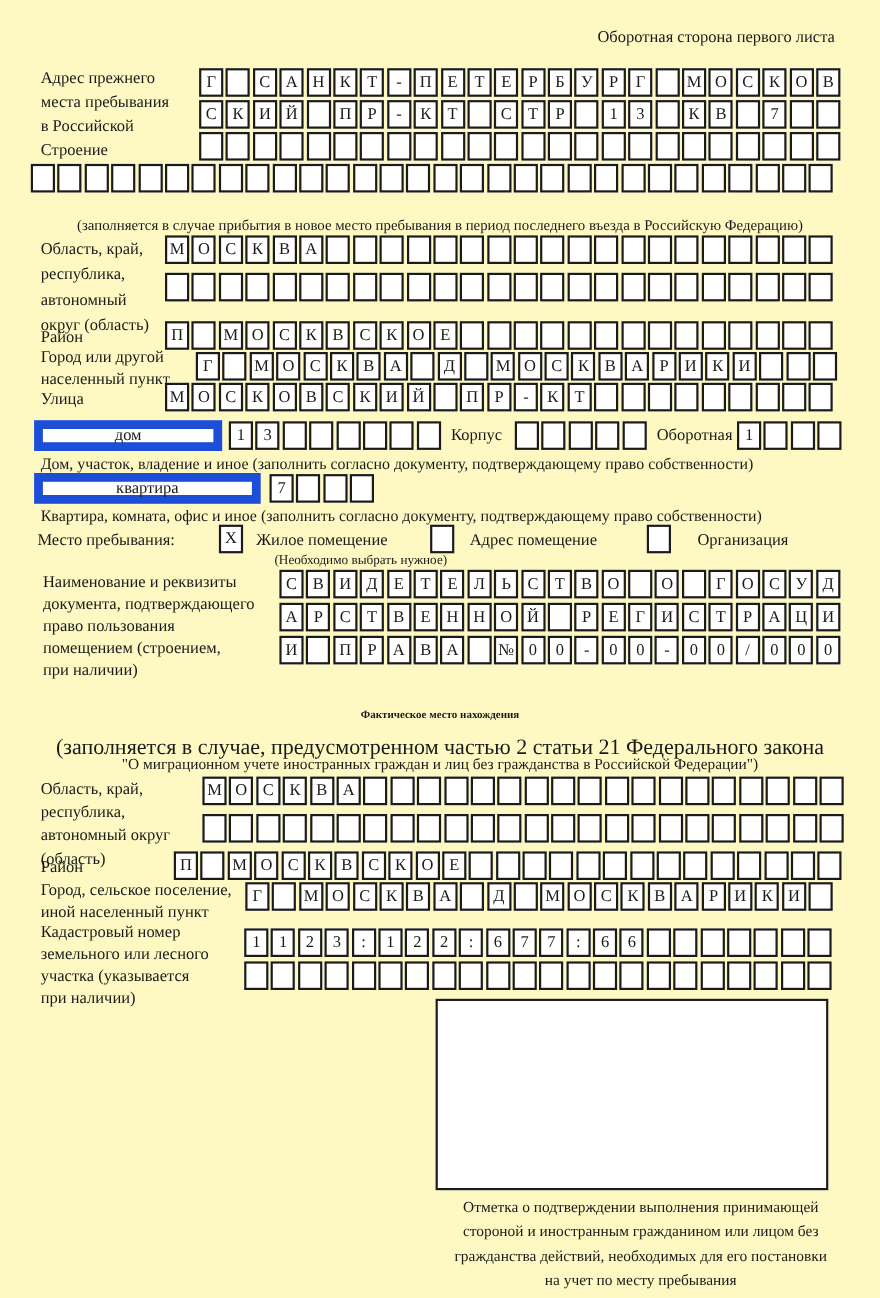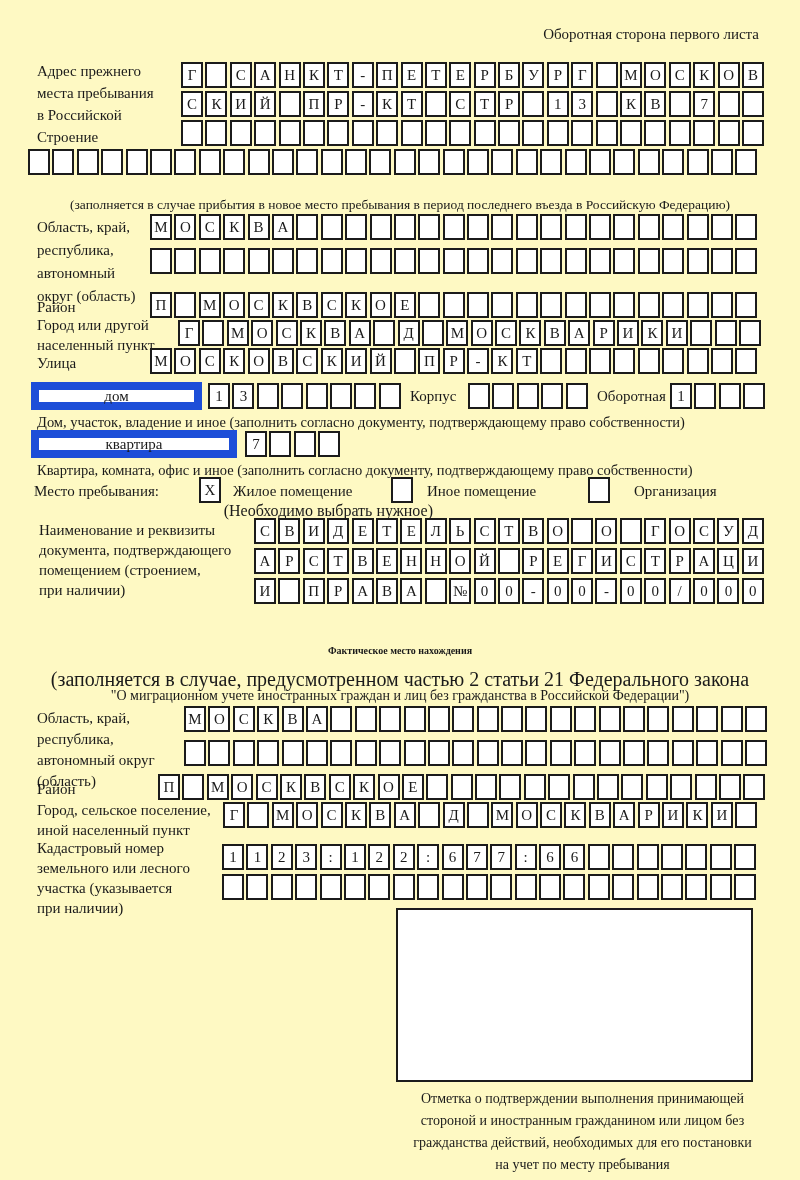--- a/index.html
+++ b/index.html
@@ -330,28 +330,29 @@
       <span class="cbox"></span>
       <span class="cbox"></span>
       <span class="cbox"></span>
     </div>
   <div class="abs fieldnote" style="left:37px;top:462px;">Квартира, комната, офис и иное (заполнить согласно документу, подтверждающему право собственности)</div>
 
   <div class="abs lbl" style="left:34px;top:480px;">Место пребывания:</div>
   <div class="cbox abs" style="left:199px;top:477px;">X</div>
   <div class="abs lbl" style="left:233px;top:480px;">Жилое помещение</div>
   <div class="cbox abs" style="left:391px;top:477px;"></div>
-  <div class="abs lbl" style="left:427px;top:480px;">Иное помещение</div>
+  <div class="abs lbl" style="left:427px;top:480px;">Адрес помещение</div>
   <div class="cbox abs" style="left:588px;top:477px;"></div>
   <div class="abs lbl" style="left:634px;top:480px;">Организация</div>
-  <div class="abs" style="left:223px;top:502px;width:210px;text-align:right;font-size:16px;white-space:nowrap;">(Необходимо выбрать нужное)</div>
+  <div class="abs" style="left:223px;top:502px;width:210px;text-align:center;font-size:12px;white-space:nowrap;">(Необходимо выбрать нужное)</div>
 
   <div class="abs lbl" style="left:39px;top:520px;line-height:20px;">
     <div>Наименование и реквизиты</div>
     <div>документа, подтверждающего</div>
+    <div>право пользования</div>
     <div>помещением (строением,</div>
     <div>при наличии)</div>
   </div>
   <div class="boxrow" style="left:254px;top:518px;">
       <span class="cbox">С</span>
       <span class="cbox">В</span>
       <span class="cbox">И</span>
       <span class="cbox">Д</span>
       <span class="cbox">Е</span>
       <span class="cbox">Т</span>

